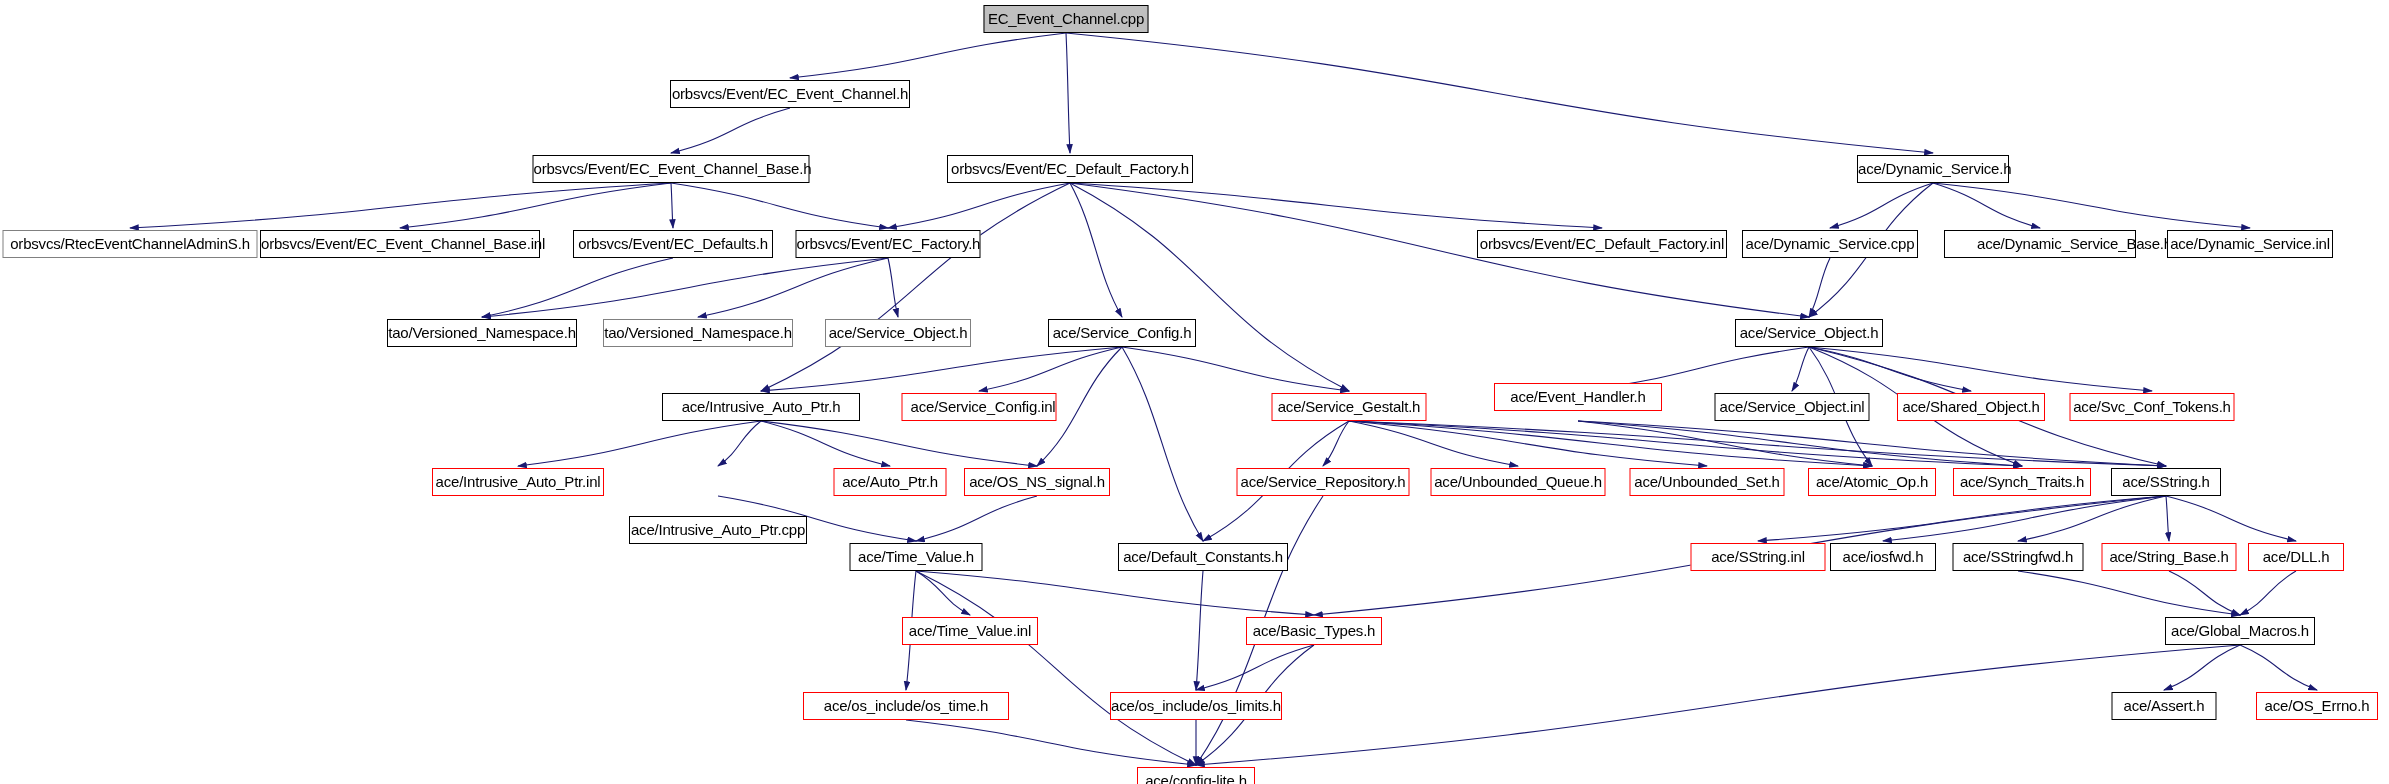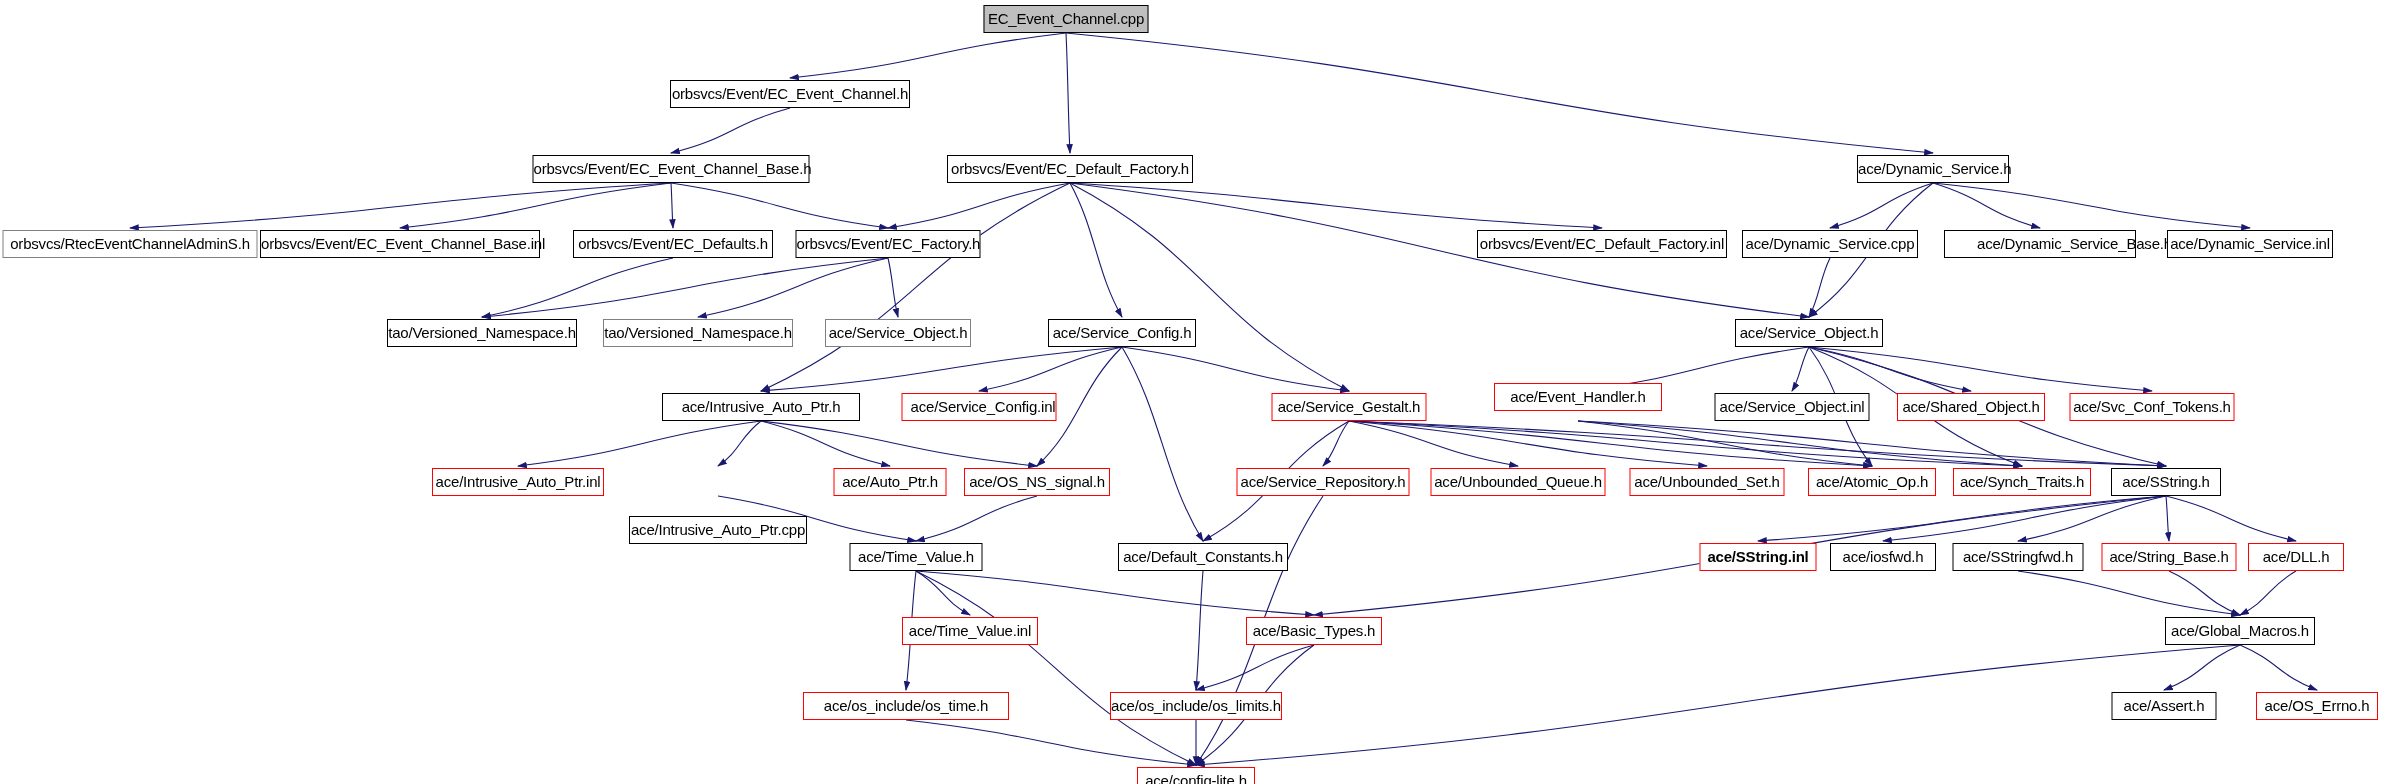--- a/index.html
+++ b/index.html
@@ -165,21 +165,21 @@
       <div class="node red" style="left: 890px; top: 468px; width: 113px;">ace/Auto_Ptr.h</div>
       <div class="node red" style="left: 1037px; top: 468px; width: 146px;">ace/OS_NS_signal.h</div>
       <div class="node red" style="left: 1323px; top: 468px; width: 173px;">ace/Service_Repository.h</div>
       <div class="node red" style="left: 1518px; top: 468px; width: 175px;">ace/Unbounded_Queue.h</div>
       <div class="node red" style="left: 1707px; top: 468px; width: 155px;">ace/Unbounded_Set.h</div>
       <div class="node red" style="left: 1872px; top: 468px; width: 128px;">ace/Atomic_Op.h</div>
       <div class="node red" style="left: 2022px; top: 468px; width: 138px;">ace/Synch_Traits.h</div>
       <div class="node" style="left: 2166px; top: 468px; width: 110px;">ace/SString.h</div>
       <div class="node" style="left: 916px; top: 543px; width: 133px;">ace/Time_Value.h</div>
       <div class="node" style="left: 1203px; top: 543px; width: 170px;">ace/Default_Constants.h</div>
-      <div class="node red" style="left: 1758px; top: 543px; width: 117px; font-weight: bold;">ace/SString.inl</div>
+      <div class="node red" style="left: 1758px; top: 543px; width: 135px;">ace/SString.inl</div>
       <div class="node" style="left: 1883px; top: 543px; width: 106px;">ace/iosfwd.h</div>
       <div class="node" style="left: 2018px; top: 543px; width: 131px;">ace/SStringfwd.h</div>
       <div class="node red" style="left: 2169px; top: 543px; width: 135px;">ace/String_Base.h</div>
       <div class="node red" style="left: 2296px; top: 543px; width: 96px;">ace/DLL.h</div>
       <div class="node red" style="left: 970px; top: 617px; width: 136px;">ace/Time_Value.inl</div>
       <div class="node red" style="left: 1314px; top: 617px; width: 136px;">ace/Basic_Types.h</div>
       <div class="node" style="left: 2240px; top: 617px; width: 150px;">ace/Global_Macros.h</div>
       <div class="node red" style="left: 906px; top: 692px; width: 206px;">ace/os_include/os_time.h</div>
       <div class="node red" style="left: 1196px; top: 692px; width: 172px;">ace/os_include/os_limits.h</div>
       <div class="node" style="left: 2164px; top: 692px; width: 105px;">ace/Assert.h</div>

